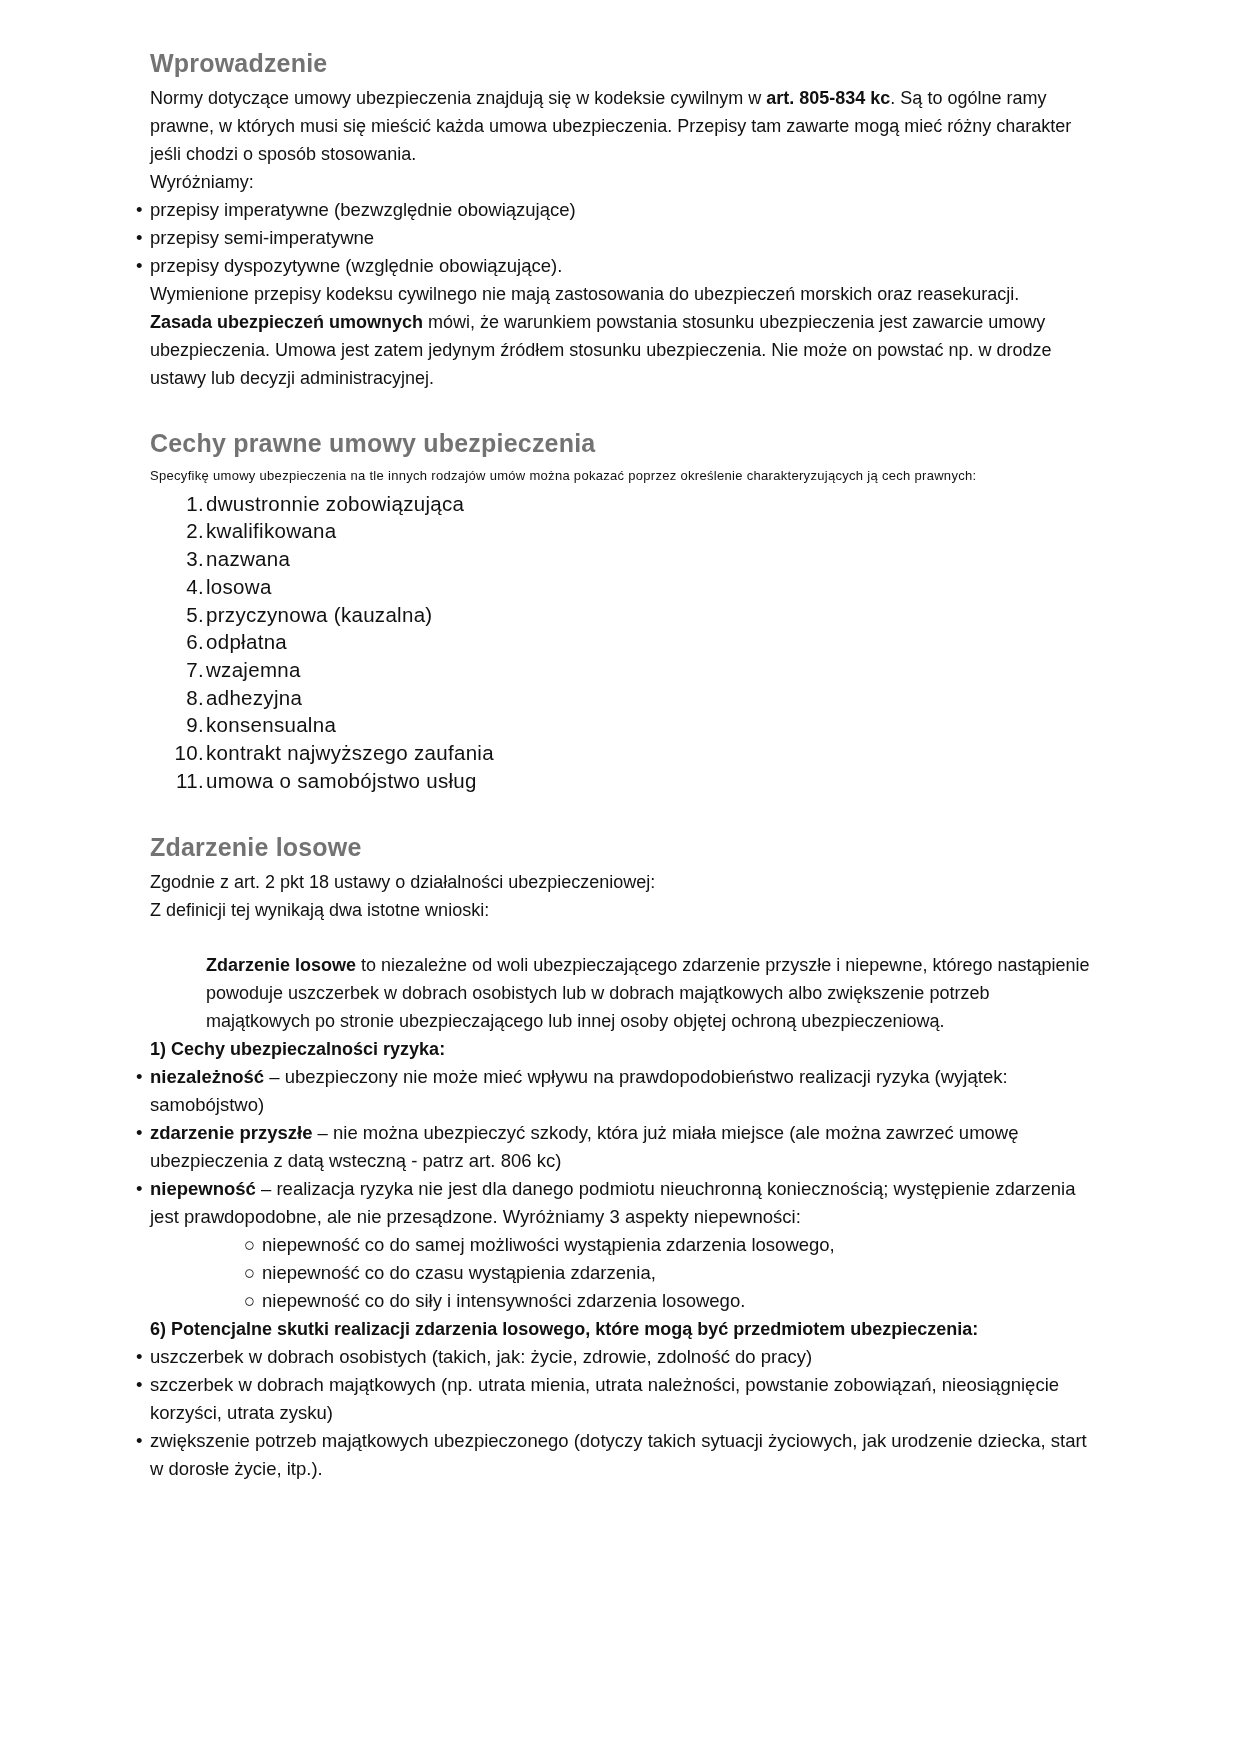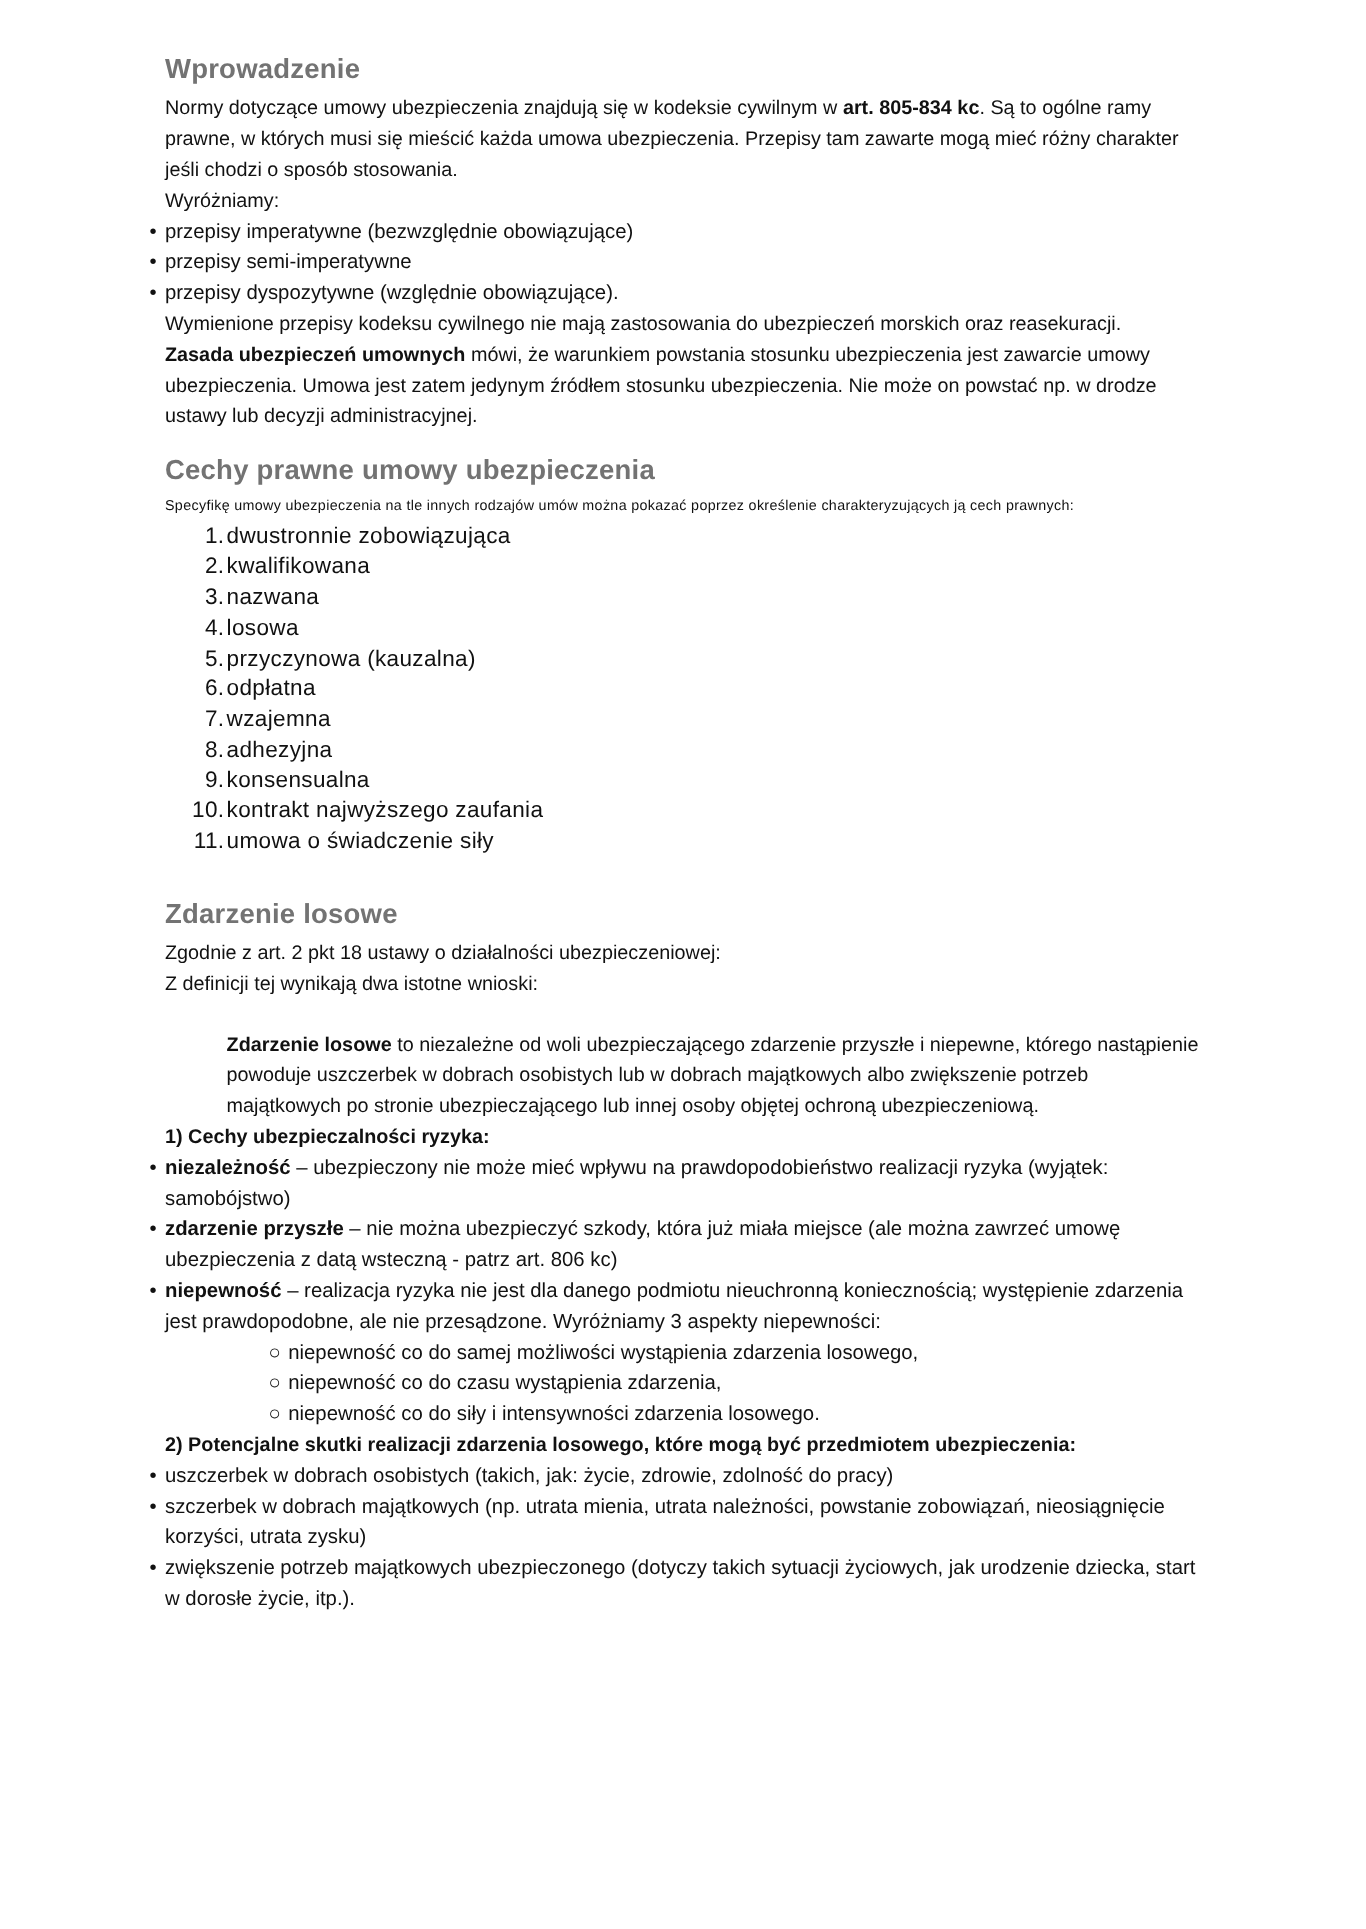--- a/index.html
+++ b/index.html
@@ -31,50 +31,50 @@
   <p class="p" style="margin-top:4px"><span>Normy dotyczące umowy ubezpieczenia znajdują się w kodeksie cywilnym w </span><span class="b">art. 805-834 kc</span><span>. Są to ogólne ramy prawne, w których musi się mieścić każda umowa ubezpieczenia. Przepisy tam zawarte mogą mieć różny charakter jeśli chodzi o sposób stosowania.</span></p>
   <p class="p">Wyróżniamy:</p>
   <ul class="bul ind1">
     <li><span class="dot">•</span><span>przepisy imperatywne (bezwzględnie obowiązujące)</span></li>
     <li><span class="dot">•</span><span>przepisy semi-imperatywne</span></li>
     <li><span class="dot">•</span><span>przepisy dyspozytywne (względnie obowiązujące).</span></li>
   </ul>
   <p class="p">Wymienione przepisy kodeksu cywilnego nie mają zastosowania do ubezpieczeń morskich oraz reasekuracji.</p>
   <p class="p"><span class="b">Zasada ubezpieczeń umownych</span><span> mówi, że warunkiem powstania stosunku ubezpieczenia jest zawarcie umowy ubezpieczenia. Umowa jest zatem jedynym źródłem stosunku ubezpieczenia. Nie może on powstać np. w drodze ustawy lub decyzji administracyjnej.</span></p>
 
-  <h1 class="h" style="margin-top:18px">Cechy prawne umowy ubezpieczenia</h1>
+  <h1 class="h" style="margin-top:34px">Cechy prawne umowy ubezpieczenia</h1>
   <p class="p2" style="margin-top:2px">Specyfikę umowy ubezpieczenia na tle innych rodzajów umów można pokazać poprzez określenie charakteryzujących ją cech prawnych:</p>
   <ol class="num">
     <li><span class="n">1.</span><span>dwustronnie zobowiązująca</span></li>
     <li><span class="n">2.</span><span>kwalifikowana</span></li>
     <li><span class="n">3.</span><span>nazwana</span></li>
     <li><span class="n">4.</span><span>losowa</span></li>
     <li><span class="n">5.</span><span>przyczynowa (kauzalna)</span></li>
     <li><span class="n">6.</span><span>odpłatna</span></li>
     <li><span class="n">7.</span><span>wzajemna</span></li>
     <li><span class="n">8.</span><span>adhezyjna</span></li>
     <li><span class="n">9.</span><span>konsensualna</span></li>
     <li><span class="n">10.</span><span>kontrakt najwyższego zaufania</span></li>
-    <li><span class="n">11.</span><span>umowa o świadczenie siły</span></li>
+    <li><span class="n">11.</span><span>umowa o samobójstwo usług</span></li>
   </ol>
 
   <h1 class="h" style="margin-top:36px">Zdarzenie losowe</h1>
   <p class="p" style="margin-top:4px">Zgodnie z art. 2 pkt 18 ustawy o działalności ubezpieczeniowej:</p>
   <p class="p">Z definicji tej wynikają dwa istotne wnioski:</p>
   <p class="p quote" style="margin-top:27px"><span class="b">Zdarzenie losowe</span><span> to niezależne od woli ubezpieczającego zdarzenie przyszłe i niepewne, którego nastąpienie powoduje uszczerbek w dobrach osobistych lub w dobrach majątkowych albo zwiększenie potrzeb majątkowych po stronie ubezpieczającego lub innej osoby objętej ochroną ubezpieczeniową.</span></p>
   <p class="p b">1) Cechy ubezpieczalności ryzyka:</p>
   <ul class="bul ind1">
     <li><span class="dot">•</span><span class="b">niezależność</span><span> – ubezpieczony nie może mieć wpływu na prawdopodobieństwo realizacji ryzyka (wyjątek: samobójstwo)</span></li>
     <li><span class="dot">•</span><span class="b">zdarzenie przyszłe</span><span> – nie można ubezpieczyć szkody, która już miała miejsce (ale można zawrzeć umowę ubezpieczenia z datą wsteczną - patrz art. 806 kc)</span></li>
     <li><span class="dot">•</span><span class="b">niepewność</span><span> – realizacja ryzyka nie jest dla danego podmiotu nieuchronną koniecznością; występienie zdarzenia jest prawdopodobne, ale nie przesądzone. Wyróżniamy 3 aspekty niepewności:</span></li>
   </ul>
   <ul class="sub">
     <li><span class="circ">○</span><span>niepewność co do samej możliwości wystąpienia zdarzenia losowego,</span></li>
     <li><span class="circ">○</span><span>niepewność co do czasu wystąpienia zdarzenia,</span></li>
     <li><span class="circ">○</span><span>niepewność co do siły i intensywności zdarzenia losowego.</span></li>
   </ul>
-  <p class="p b">2) Potencjalne skutki realizacji zdarzenia losowego, które mogą być przedmiotem ubezpieczenia:</p>
+  <p class="p b">6) Potencjalne skutki realizacji zdarzenia losowego, które mogą być przedmiotem ubezpieczenia:</p>
   <ul class="bul ind1">
     <li><span class="dot">•</span><span>uszczerbek w dobrach osobistych (takich, jak: życie, zdrowie, zdolność do pracy)</span></li>
     <li><span class="dot">•</span><span>szczerbek w dobrach majątkowych (np. utrata mienia, utrata należności, powstanie zobowiązań, nieosiągnięcie korzyści, utrata zysku)</span></li>
     <li><span class="dot">•</span><span>zwiększenie potrzeb majątkowych ubezpieczonego (dotyczy takich sytuacji życiowych, jak urodzenie dziecka, start w dorosłe życie, itp.).</span></li>
   </ul>
 </div>
 
 </body></html>

